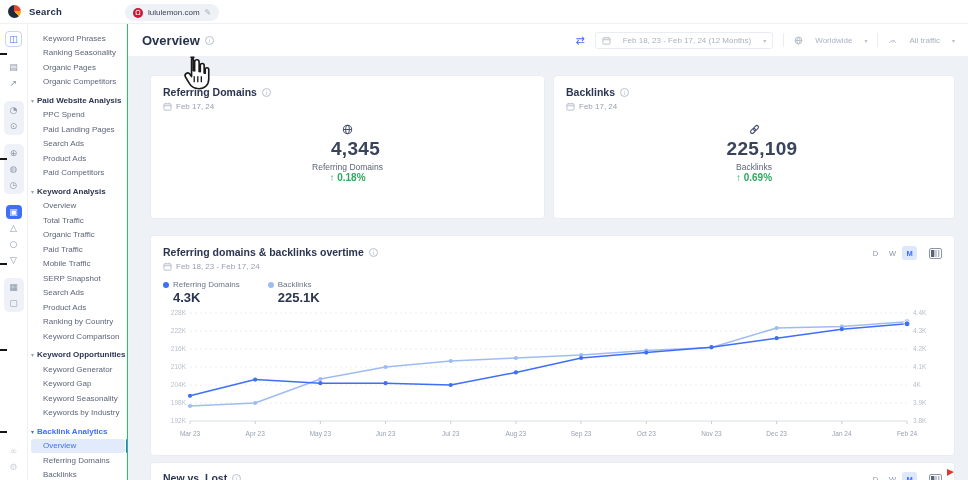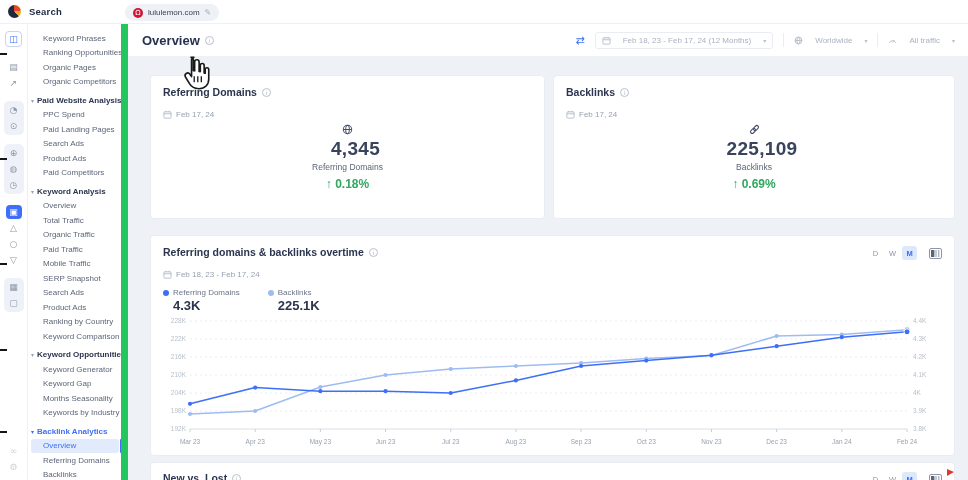--- a/index.html
+++ b/index.html
@@ -28,21 +28,21 @@
                 border-radius:5px; padding:2px; }
   .rail-group.bg { background:#eef2f8; }
   .rail-group.faint { opacity:.45; margin-top:auto; margin-bottom:4px; }
   .rail-ico { width:16px; height:14px; display:flex; align-items:center; justify-content:center;
               font-size:9px; color:#8d97a8; font-family:"DejaVu Sans",sans-serif; cursor:pointer; border-radius:4px; }
   .rail-ico.boxed { width:17px; height:16px; border:1px solid #c6d4f2; color:#3e6ff6; background:#fff; }
   .rail-ico.active { background:#3e6ff6; color:#fff; }
 
   
   .sidebar { position:absolute; left:28px; top:24px; width:100px; bottom:0; background:#fff;
-             border-right:7px solid #22c55e; padding-top:7px; overflow:hidden; z-index:3; }
+             border-right:1px solid #22c55e; padding-top:7px; overflow:hidden; z-index:3; }
   .sb-item { height:14.5px; display:flex; align-items:center; font-size:8px; color:#5c6578;
              padding-left:15px; cursor:pointer; white-space:nowrap; position:relative; }
   .sb-sec { height:14.5px; display:flex; align-items:center; gap:3px; font-size:8px; font-weight:bold;
             color:#2b3550; padding-left:3px; margin-top:4px; cursor:pointer; white-space:nowrap; }
   .sb-sec .chev { color:#9aa4b4; font-size:6px; }
   .sb-sec.accent, .sb-sec.accent .chev { color:#3e6ff6; }
   .sb-item.active { color:#3e6ff6; }
   .sb-item.active::before { content:""; position:absolute; left:3px; right:2px; top:0.5px; bottom:0.5px;
             background:#e2ebfb; border-radius:3px; z-index:-1; }
   .sb-item.active::after { content:""; position:absolute; right:-1px; top:0; bottom:0; width:2.5px;
@@ -66,26 +66,26 @@
   .mini-ico { width:9px; height:9px; flex:none; }
   .mini-ico path, .mini-ico rect, .mini-ico circle, .mini-ico ellipse, .mini-ico line
     { stroke:#b3bbc7; fill:none; stroke-width:1; }
 
   
   .card { background:#fff; border:1px solid #e9edf2; border-radius:4px; position:absolute; }
   .stat-card-l { left:22px; top:51px; width:395px; height:144px; padding:10px 12px; }
   .stat-card-r { left:425px; right:13px; top:51px; height:144px; padding:10px 12px; }
   .card-title-row { display:flex; align-items:center; }
   .card-title { font-size:10.5px; font-weight:bold; color:#2b3550; }
-  .card-date { display:flex; align-items:center; gap:4px; font-size:8px; color:#98a1b0; margin-top:12px; }
+  .card-date { display:flex; align-items:center; gap:4px; font-size:8px; color:#98a1b0; margin-top:4px; }
   .stat-center { position:absolute; left:0; right:0; top:48px; text-align:center; }
   .stat-ico { width:11px; height:11px; margin:0 auto 3px; display:block; }
   .stat-value { font-size:19px; font-weight:bold; color:#39445c; letter-spacing:.3px;margin-left:16px; }
   .stat-label { font-size:8.5px; color:#5b6478; margin-top:2px; }
-  .stat-change { font-size:12px; font-weight:bold; color:#2fa860; margin-top:5px; }
+  .stat-change { font-size:10px; font-weight:bold; color:#2fa860; }
 
   .chart-card { left:22px; right:13px; top:211px; height:221px; padding:10px 12px; }
   .chart-head { display:flex; align-items:flex-start; }
   .chart-head-right { margin-left:auto; display:flex; align-items:center; gap:6px; }
   .gran { width:15px; height:14px; display:inline-flex; align-items:center; justify-content:center;
           font-size:7.5px; color:#8d97a8; border-radius:3px; cursor:pointer; }
   .gran.on { background:#dde8fb; color:#3e6ff6; font-weight:bold; }
   .tbl-btn { margin-left:6px; cursor:pointer; display:flex; }
   .legend { display:flex; gap:28px; margin-top:9px; }
   .leg-item { cursor:pointer; }
@@ -145,21 +145,21 @@
         <div class="rail-ico">▢</div>
       </div>
       <div class="rail-group faint">
         <div class="rail-ico">∞</div>
         <div class="rail-ico">⚙</div>
       </div>
     </div>
 
   <div class="sidebar" id="sidebar-list">
       <div class="sb-item">Keyword Phrases</div>
-      <div class="sb-item">Ranking Opportunities</div>
+      <div class="sb-item">Ranking Seasonality</div>
       <div class="sb-item">Organic Pages</div>
       <div class="sb-item">Organic Competitors</div>
       <div class="sb-sec"><span class="chev">▾</span>Paid Website Analysis</div>
       <div class="sb-item">PPC Spend</div>
       <div class="sb-item">Paid Landing Pages</div>
       <div class="sb-item">Search Ads</div>
       <div class="sb-item">Product Ads</div>
       <div class="sb-item">Paid Competitors</div>
       <div class="sb-sec"><span class="chev">▾</span>Keyword Analysis</div>
       <div class="sb-item">Overview</div>
@@ -168,21 +168,21 @@
       <div class="sb-item">Paid Traffic</div>
       <div class="sb-item">Mobile Traffic</div>
       <div class="sb-item">SERP Snapshot</div>
       <div class="sb-item">Search Ads</div>
       <div class="sb-item">Product Ads</div>
       <div class="sb-item">Ranking by Country</div>
       <div class="sb-item">Keyword Comparison</div>
       <div class="sb-sec"><span class="chev">▾</span>Keyword Opportunities</div>
       <div class="sb-item">Keyword Generator</div>
       <div class="sb-item">Keyword Gap</div>
-      <div class="sb-item">Months Seasonality</div>
+      <div class="sb-item">Keyword Seasonality</div>
       <div class="sb-item">Keywords by Industry</div>
       <div class="sb-sec accent"><span class="chev">▾</span>Backlink Analytics</div>
       <div class="sb-item active">Overview</div>
       <div class="sb-item">Referring Domains</div>
       <div class="sb-item">Backlinks</div>
     </div>
 
   <div class="main">
     <div class="main-header">
       <span class="page-title">Overview</span>

